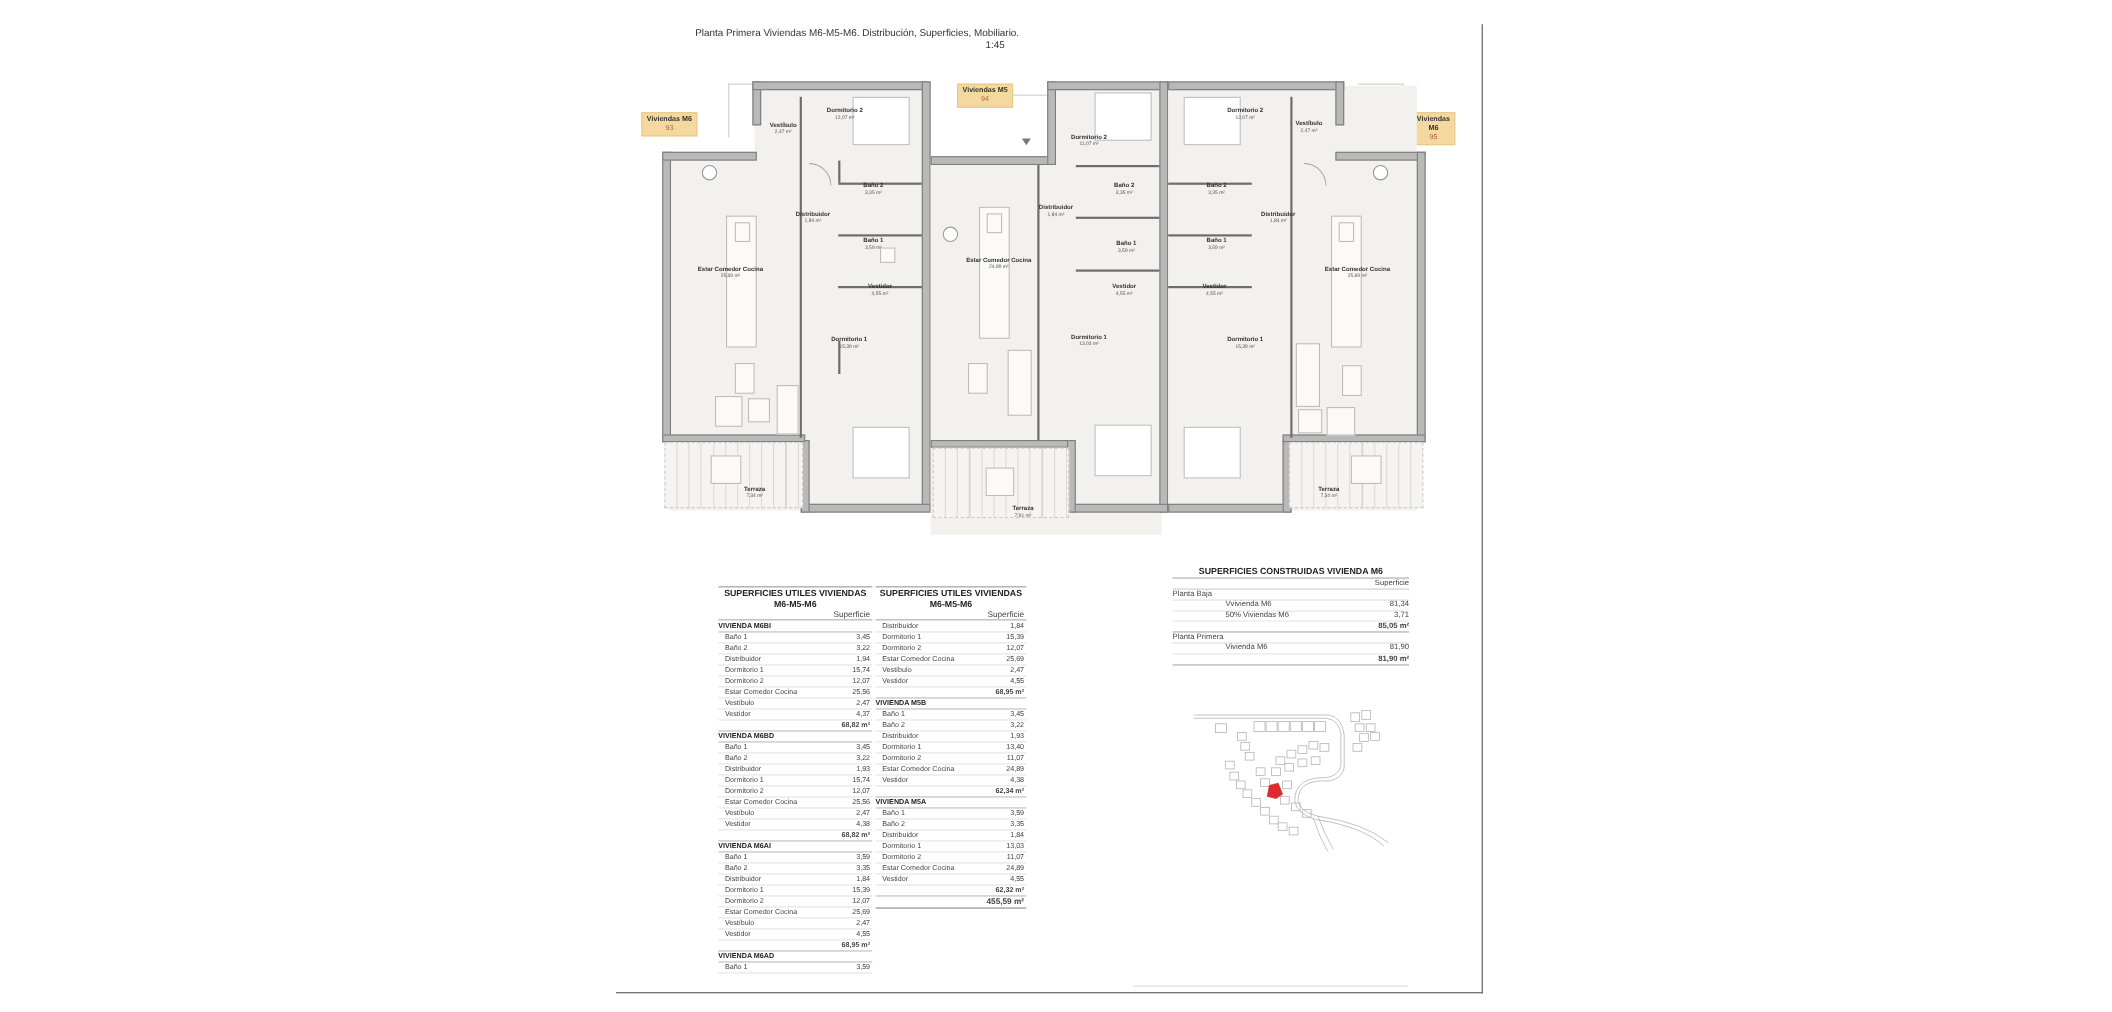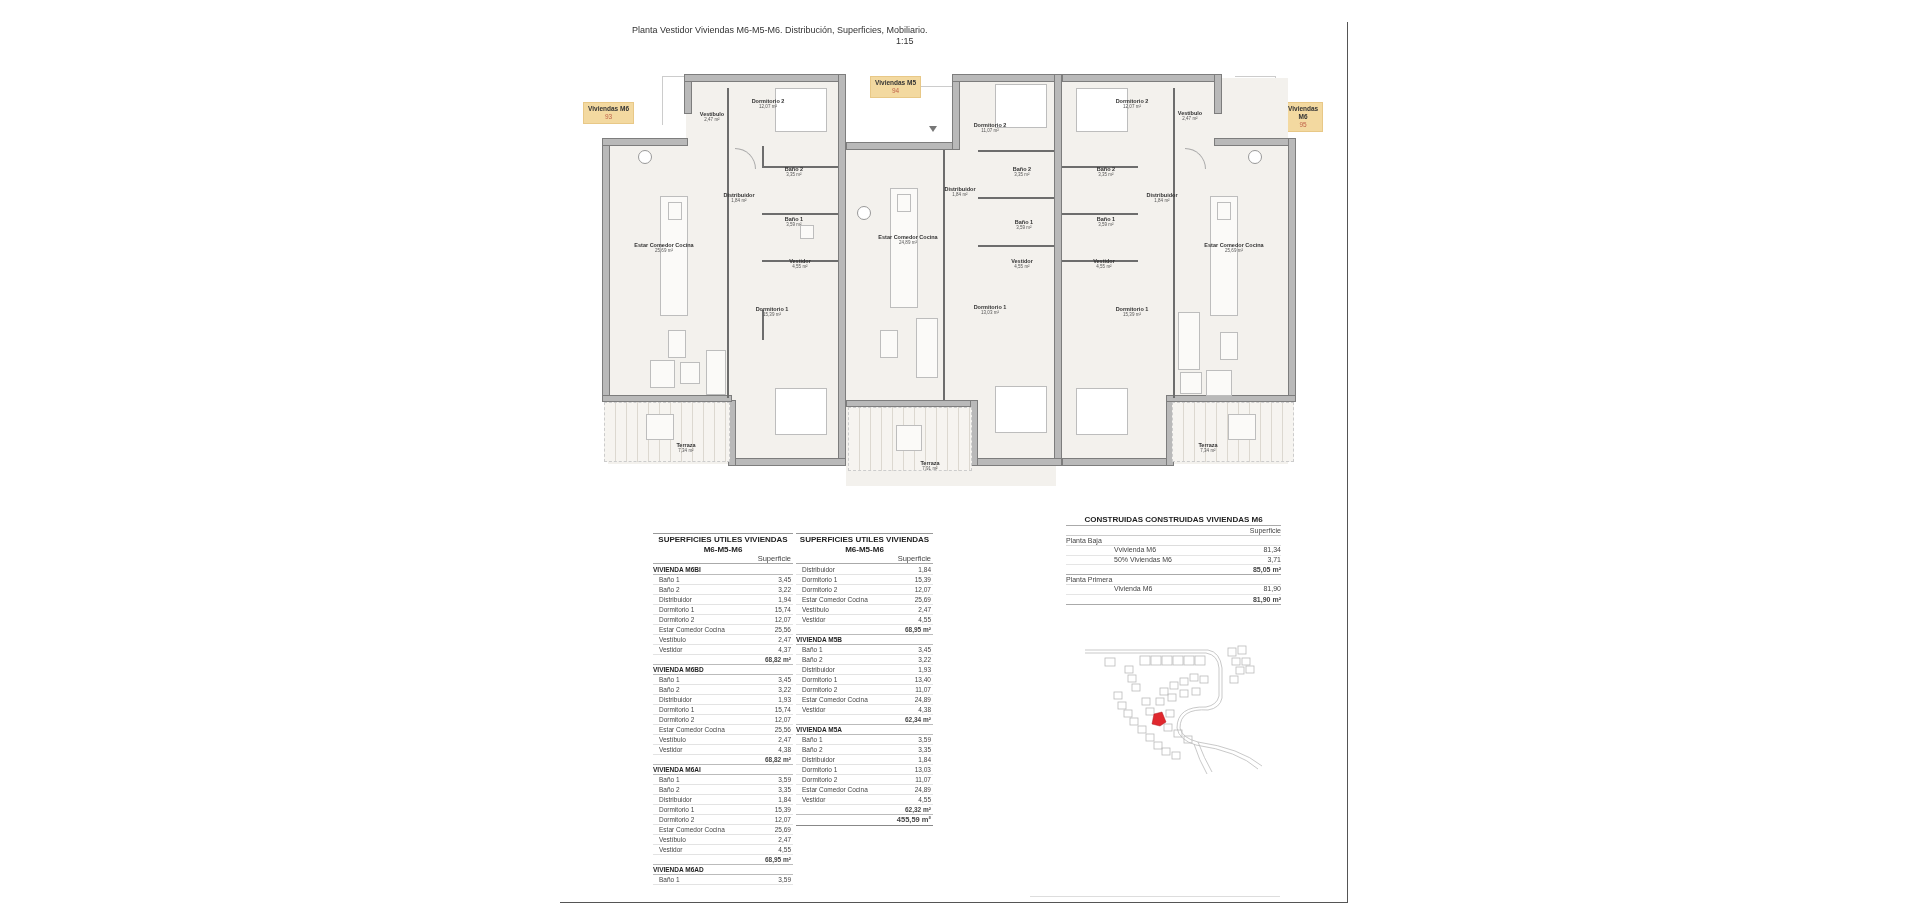--- a/index.html
+++ b/index.html
@@ -47,22 +47,22 @@
 
   .siteplan { position: absolute; left: 1080px; top: 638px; width: 200px; height: 150px; }
   .bottom-rule { position: absolute; left: 1030px; top: 896px; width: 250px; height: 1px; background: #ddd; }
 </style>
 </head>
 <body>
 
 <div class="title-rule-left"></div>
 <div class="title-rule-right"></div>
 <div class="sheet"></div>
-<div class="title">Planta Vestidor Viviendas M6-M5-M6. Distribución, Superficies, Mobiliario.</div>
-<div class="scale">1:15</div>
+<div class="title">Planta Primera Viviendas M6-M5-M6. Distribución, Superficies, Mobiliario.</div>
+<div class="scale">1:45</div>
 
 <div class="plan">
 
   <div class="guide" style="left:62px;top:6px;width:52px;height:48px;border-right:none;border-bottom:none;"></div>
   <div class="guide" style="left:320px;top:16px;width:60px;height:30px;border-left:none;border-bottom:none;"></div>
   <div class="guide" style="left:635px;top:6px;width:40px;height:48px;border-left:none;border-bottom:none;"></div>
   <div class="arrow" style="left:105px;top:46px;"></div>
   <div class="arrow down" style="left:329px;top:56px;"></div>
   <div class="arrow left" style="left:628px;top:46px;"></div>
 
@@ -459,21 +459,21 @@
     </div>
   <div class="row">
       <span>Vestidor</span>
       <span>4,55</span>
     </div>
   <div class="total">62,32 m²</div>
   <div class="grand">455,59 m²</div>
 </div>
 
 <div class="tbl2">
-  <div class="head">CONSTRUIDAS CONSTRUIDAS VIVIENDAS M6</div>
+  <div class="head">SUPERFICIES CONSTRUIDAS VIVIENDA M6</div>
   <div class="sup">Superficie</div>
   <div class="sec">Planta Baja</div>
   <div class="row">
       <span>Vvivienda M6</span>
       <span>81,34</span>
     </div>
   <div class="row">
       <span>50% Viviendas M6</span>
       <span>3,71</span>
     </div>

